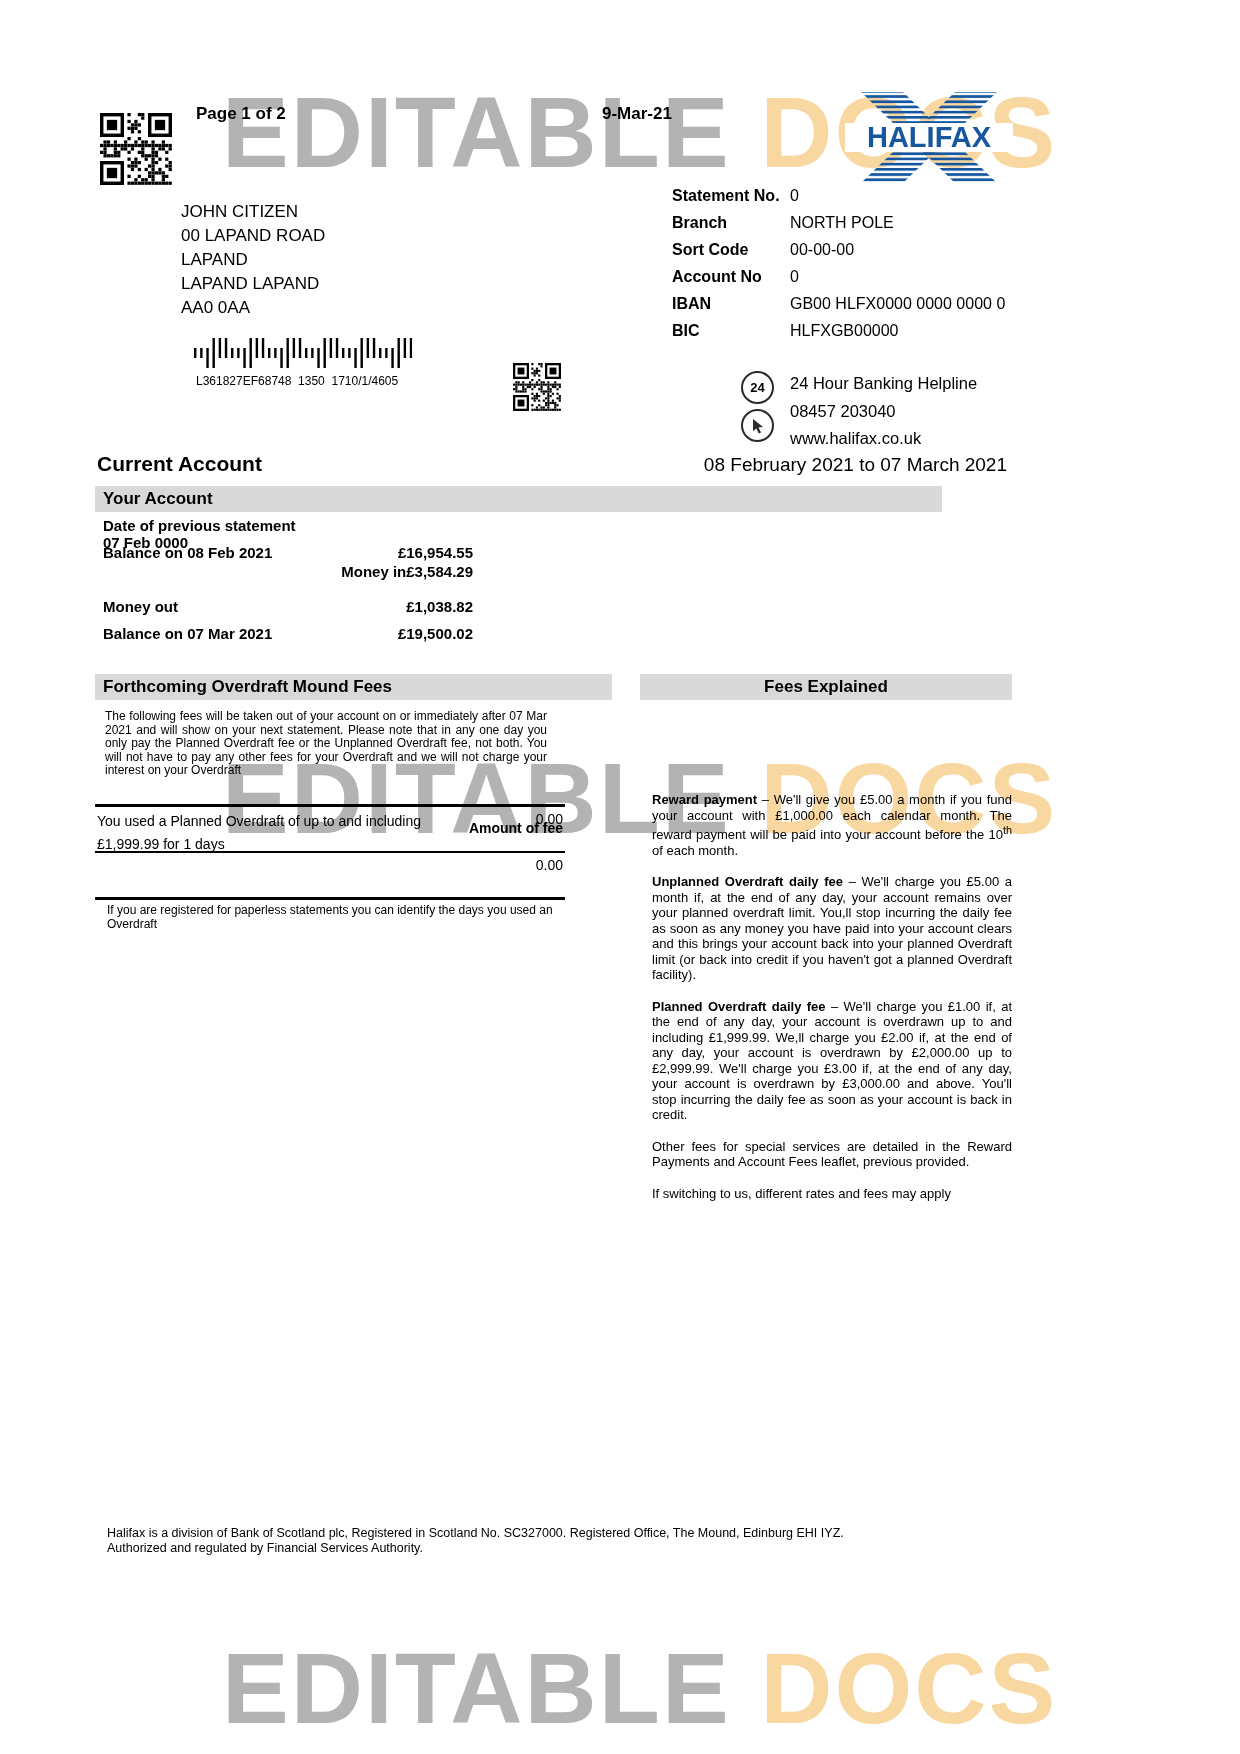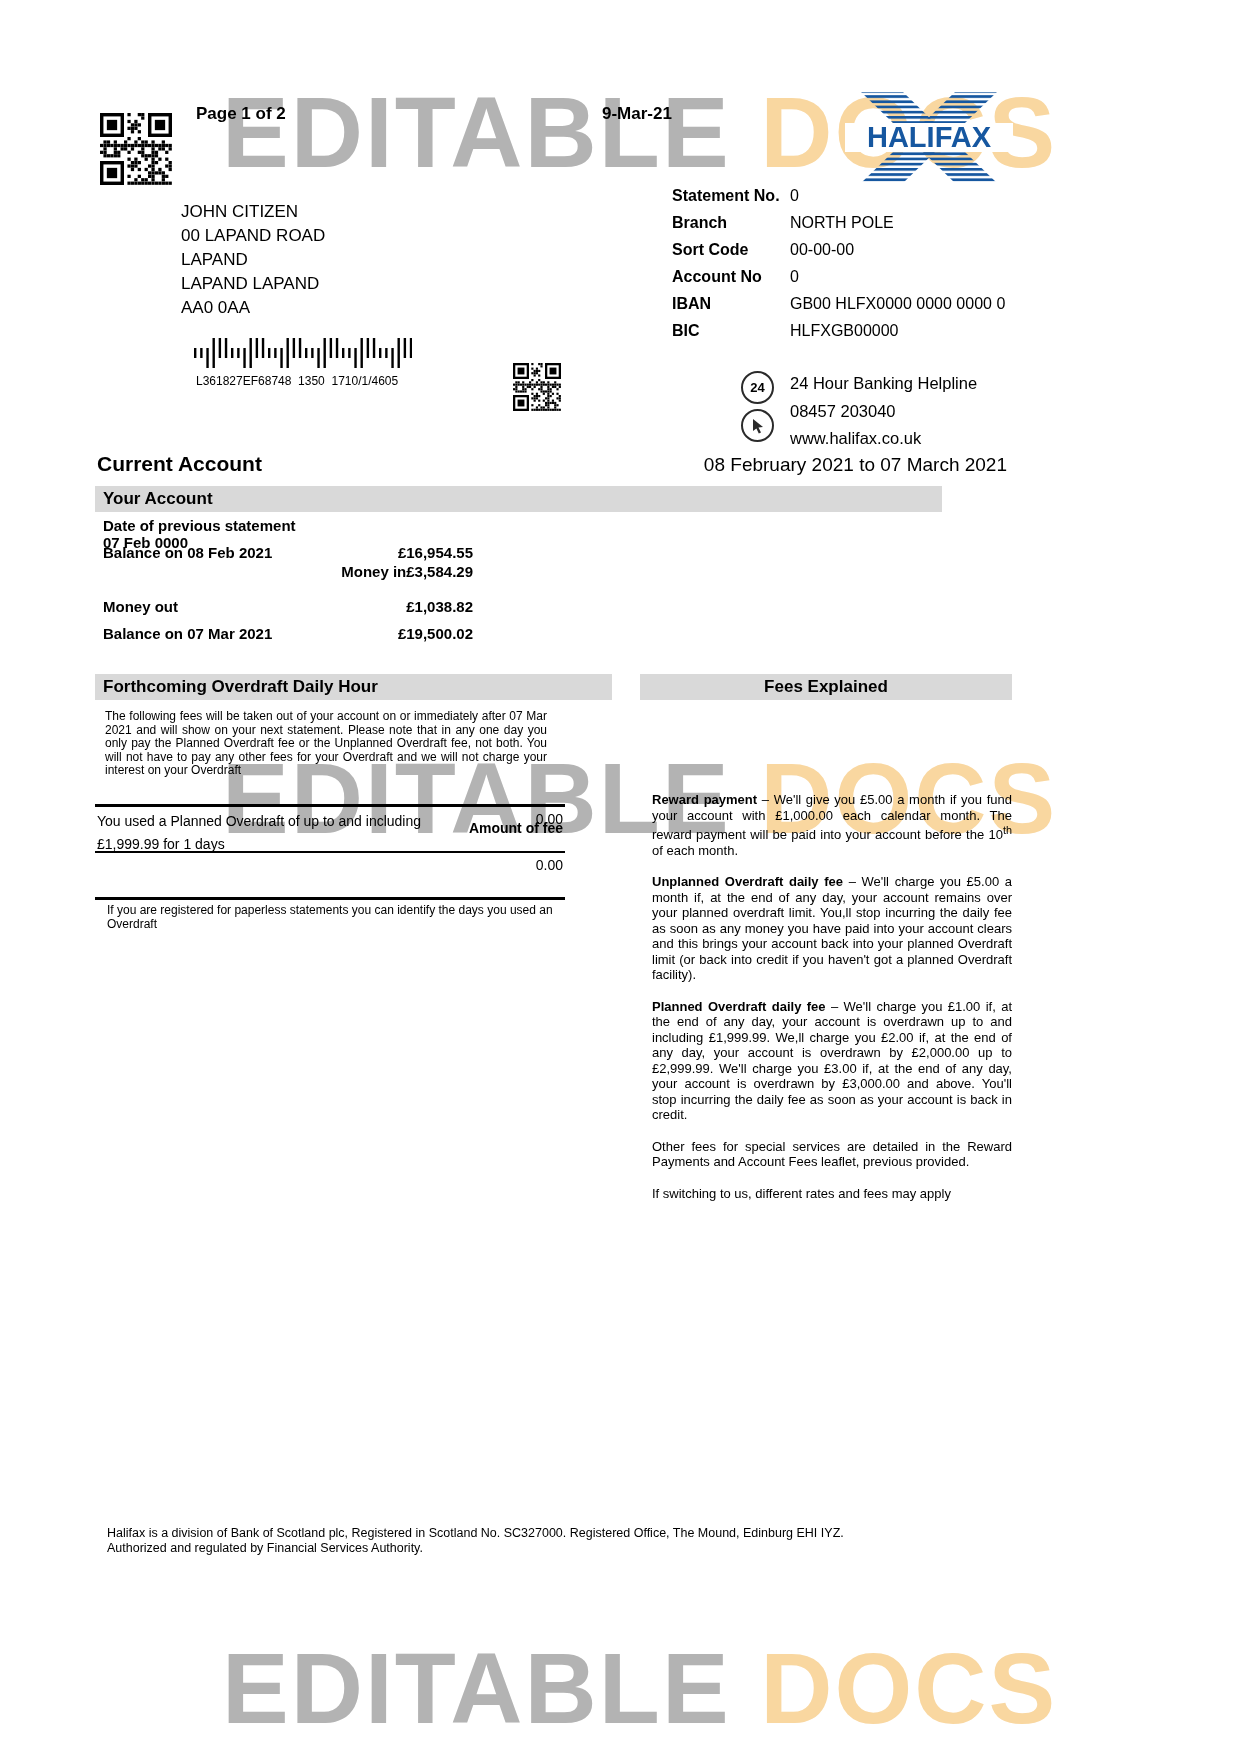--- a/index.html
+++ b/index.html
@@ -457,21 +457,21 @@
     </div>
   <div class="acct-row fg" style="top:598px;">
       <span>Money out</span>
       <span>£1,038.82</span>
     </div>
   <div class="acct-row fg" style="top:625px;">
       <span>Balance on 07 Mar 2021</span>
       <span>£19,500.02</span>
     </div>
 
-  <div class="abs fg banner" style="left:95px;top:674px;width:517px;padding-left:8px;box-sizing:border-box;">Forthcoming Overdraft Daily Hour</div>
+  <div class="abs fg banner" style="left:95px;top:674px;width:517px;padding-left:8px;box-sizing:border-box;">Forthcoming Overdraft Mound Fees</div>
   <div class="abs fg small-just" style="left:105px;top:710px;width:442px;">The following fees will be taken out of your account on or immediately after 07 Mar 2021 and will show on your next statement. Please note that in any one day you only pay the Planned Overdraft fee or the Unplanned Overdraft fee, not both. You will not have to pay any other fees for your Overdraft and we will not charge your interest on your Overdraft</div>
 
   <div class="abs fg feehdr" style="left:363px;top:820px;width:200px;">Amount of fee</div>
   <div class="blkline fg" style="top:804px;height:3px;"></div>
 
   <div class="abs fg" style="left:97px;top:810px;width:410px;">
     <div class="fee-line">You used a Planned Overdraft of up to and including</div>
     <div class="fee-line">£1,999.99 for 1 days</div>
   </div>
   <div class="fee-val fg" style="left:463px;top:811px;width:100px;text-align:right;">0.00</div>

